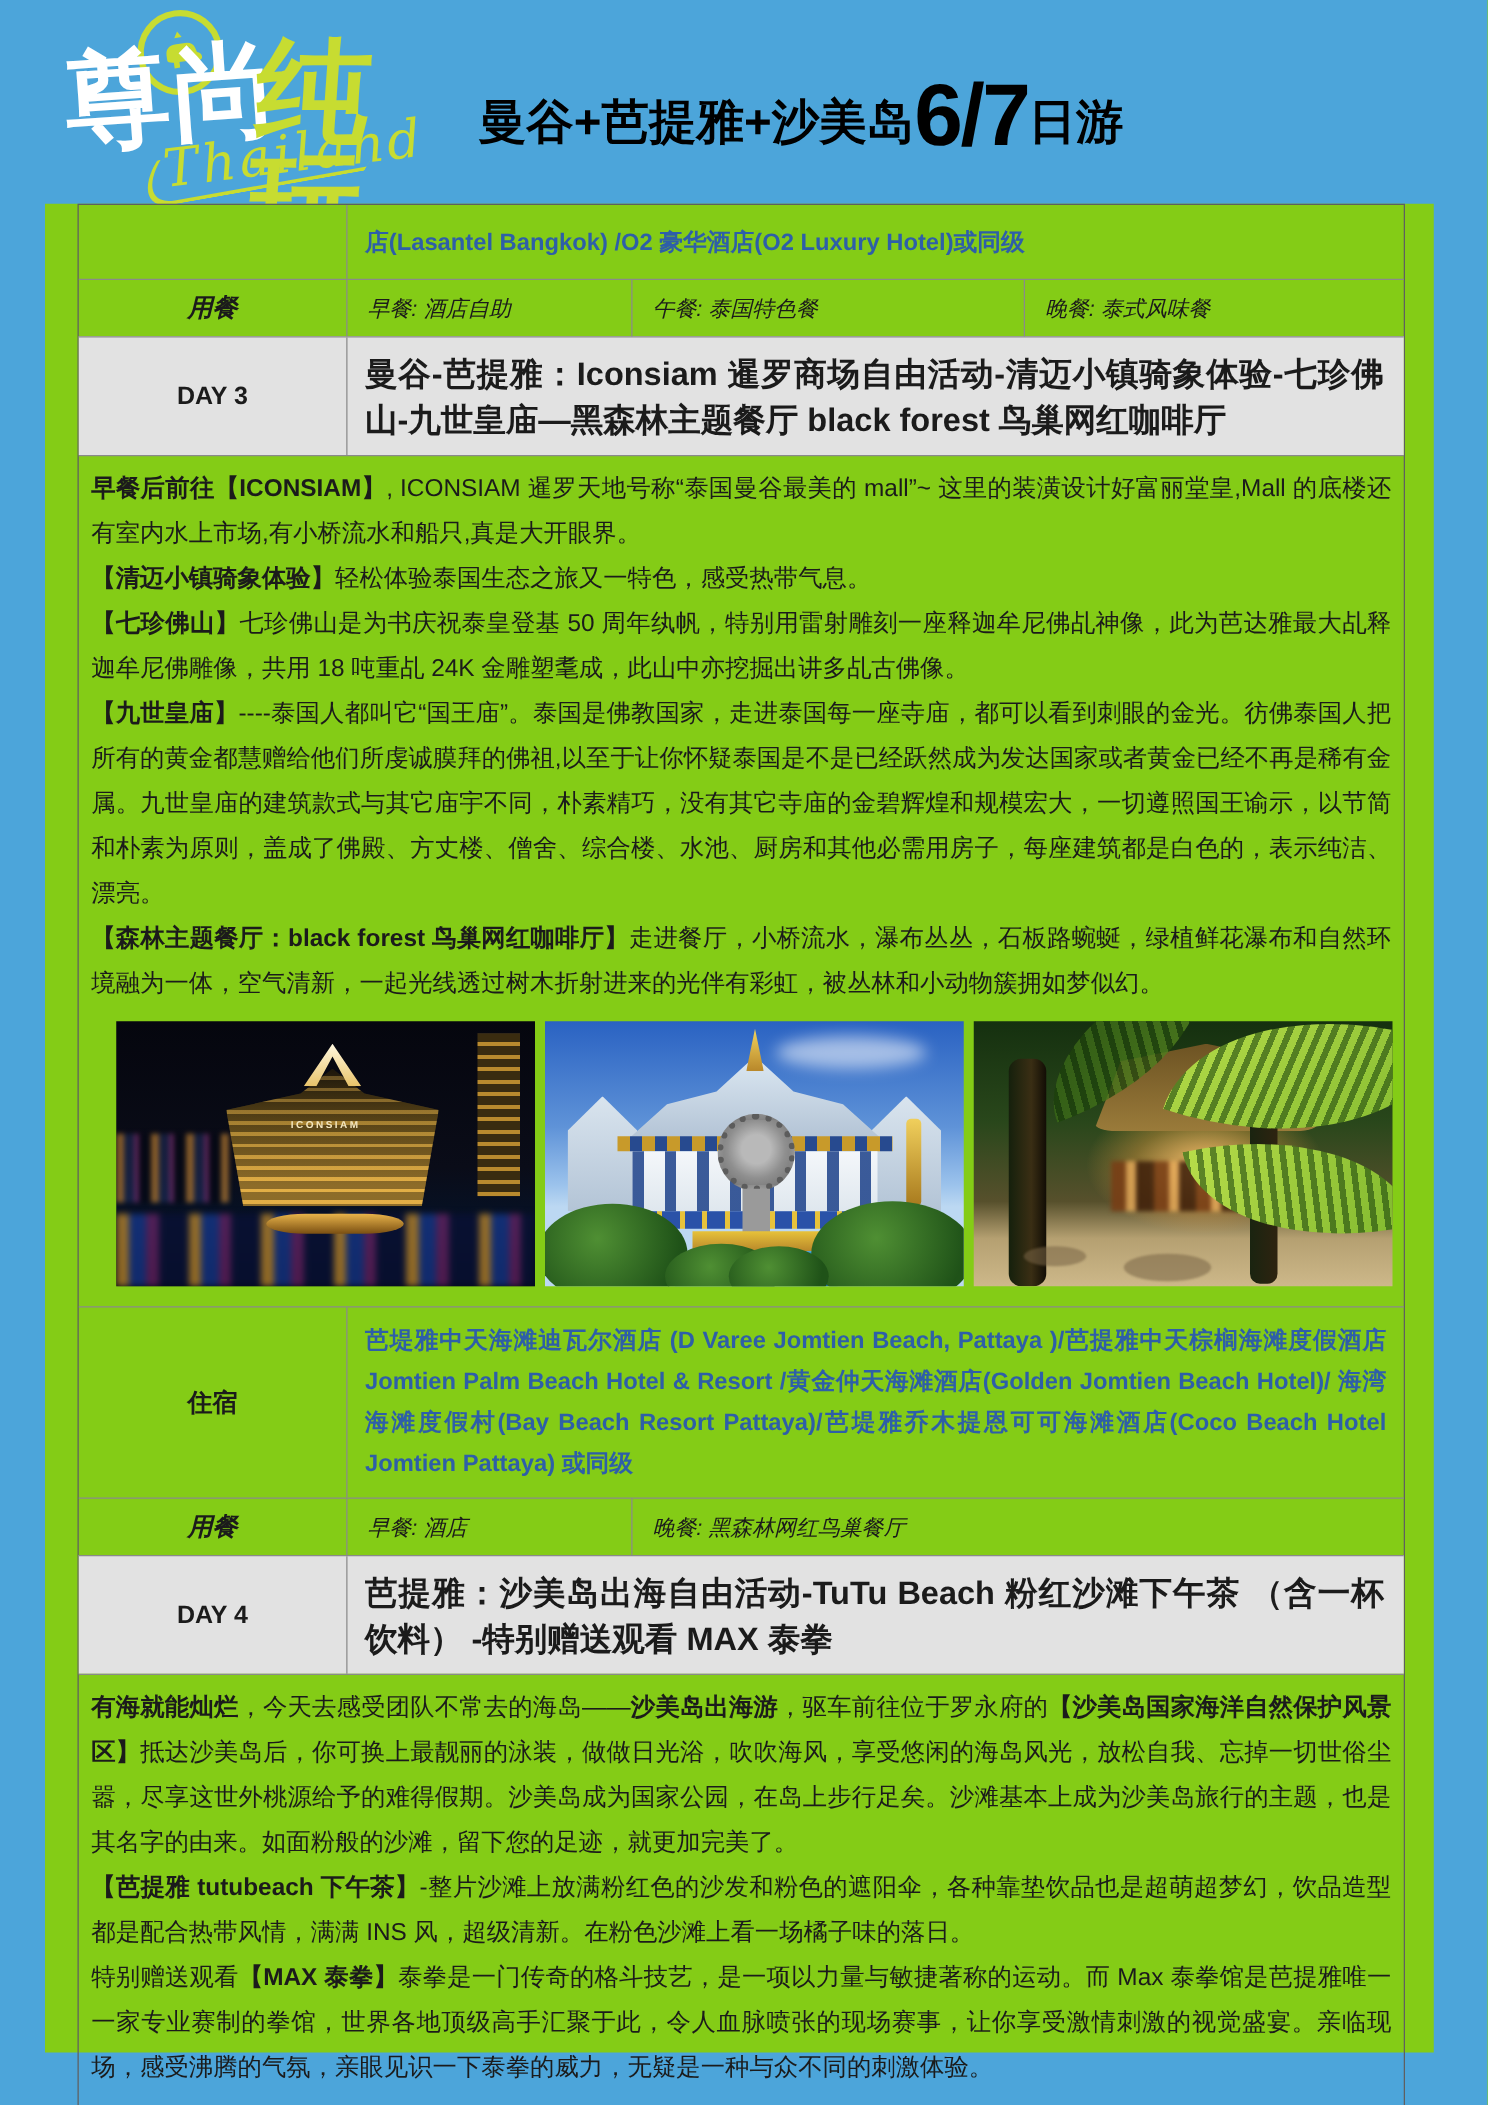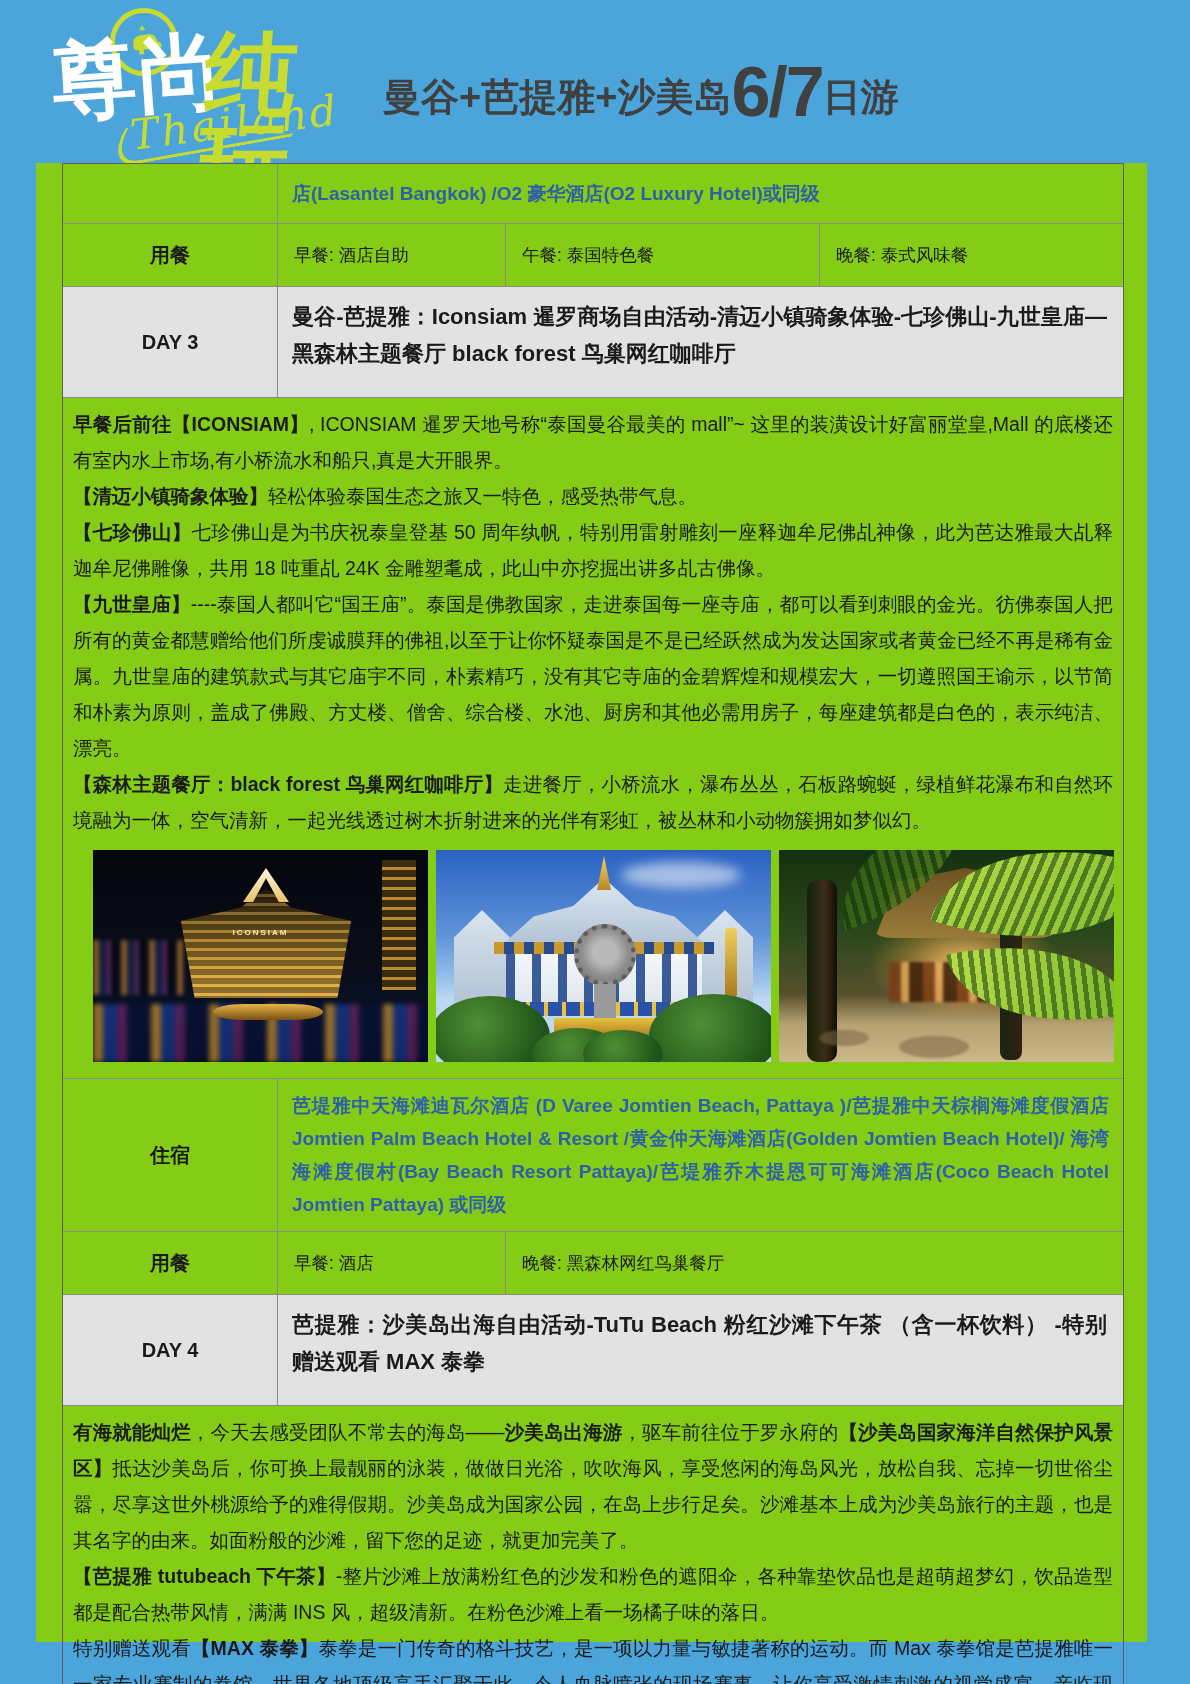--- a/index.html
+++ b/index.html
@@ -34,21 +34,21 @@
     transform:rotate(-10deg) skewX(-40deg);border-bottom-left-radius:40px;
   }
   .ele-badge{
     position:absolute;left:58px;top:2px;width:58px;height:58px;
     border:5px solid #C7DC31;border-radius:50%;
     display:flex;align-items:center;justify-content:center;
     transform:rotate(-8deg);
   }
   .page-title{
     position:absolute;left:383px;top:52px;white-space:nowrap;
-    color:#404040;font-weight:bold;
+    color:#000000;font-weight:bold;
   }
   .page-title .seg{font-size:38px;vertical-align:baseline;}
   .page-title .big{font-size:70px;vertical-align:-6px;letter-spacing:-2px;}
   
   .page{
     position:absolute;left:36px;top:163px;width:1111px;height:1479px;
     background:#84cc16;
   }
   .doc-table{
     margin:0 21px 0 26px;width:1062px;
@@ -64,30 +64,30 @@
     font-weight:bold;font-size:20px;
   }
   .gray{background:#E2E2E2;}
   
   .row-hotel{height:59px;}
   .row-hotel .content{
     flex:1;display:flex;align-items:center;padding:0 14px;
     color:#2E5FA8;font-weight:bold;font-size:19px;
   }
   
-  .row-meals{height:63px;font-size:17.5px;}
+  .row-meals{height:46px;font-size:17.5px;font-style:italic;}
   .meal-cell{display:flex;align-items:center;padding-left:16px;}
   .meal-b{width:228px;flex:0 0 228px;}
   .meal-l{width:314px;flex:0 0 314px;text-align:right;}
   .meal-d{flex:1;text-align:right;}
   
   .row-day{min-height:90px;}
   .day-title{
-    flex:1;padding:11px 16px 25px 14px;
-    font-weight:bold;font-size:22px;line-height:37px;text-align:justify;
+    flex:1;padding:11px 16px 9px 14px;
+    font-weight:bold;font-size:26px;line-height:37px;text-align:justify;
   }
   
   .row-body{display:block;padding:8px 10px 14px 10px;}
   .row-body p{margin:0;font-size:19.5px;line-height:36px;text-align:justify;}
   .bd{font-weight:bold;}
   
   .photos{display:flex;gap:8px;margin:12px 3px 2px 20px;}
   .photo{width:335px;height:212px;position:relative;overflow:hidden;flex:0 0 335px;}
   
   .ph1{background:linear-gradient(180deg,#05060e 0%,#0a0c18 55%,#071022 70%,#040a18 100%);}

